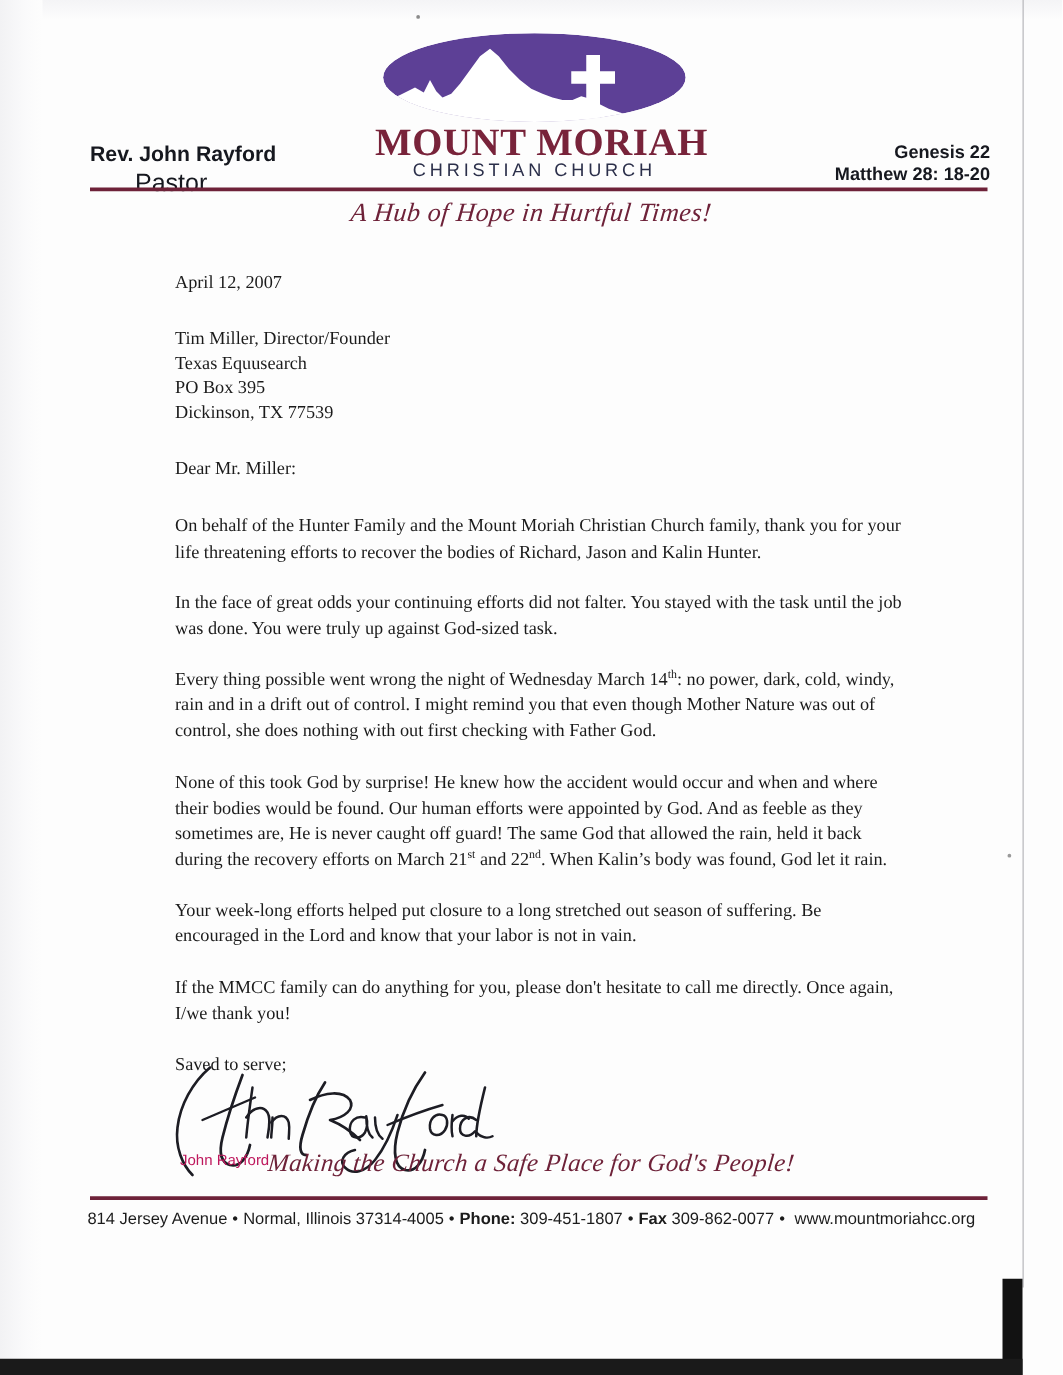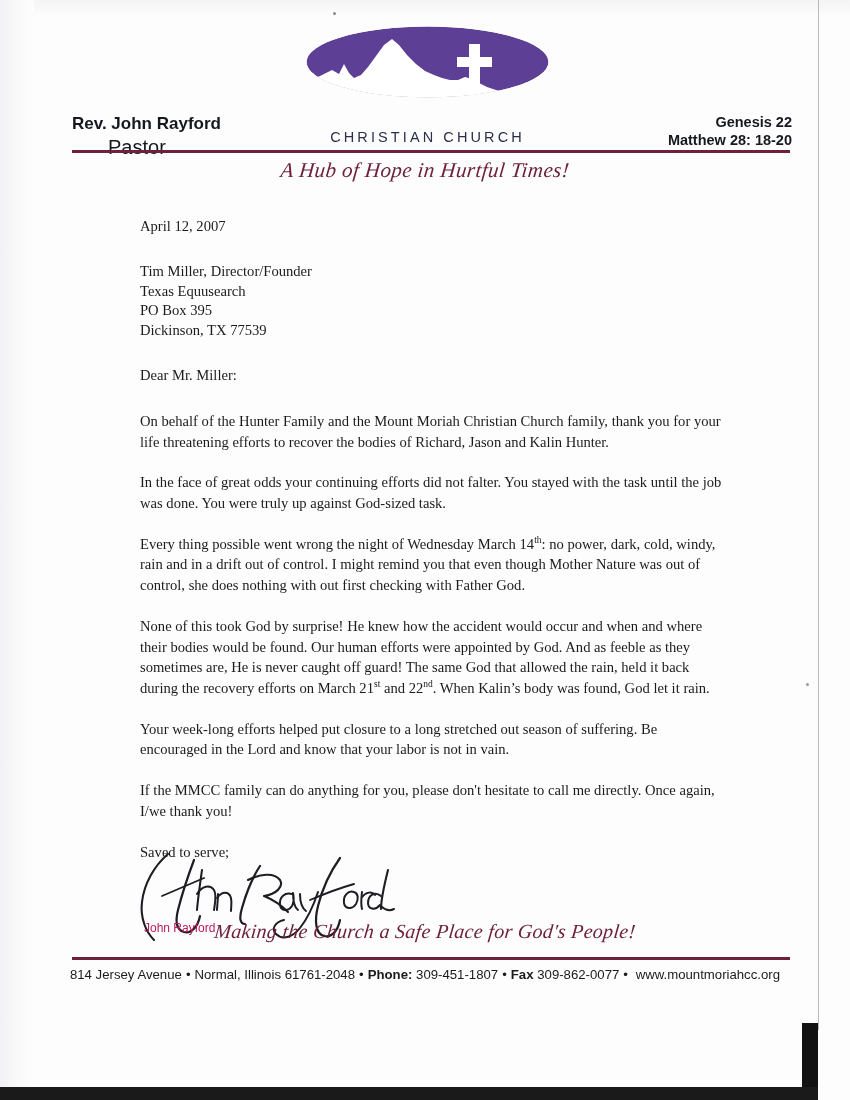--- a/index.html
+++ b/index.html
@@ -304,20 +304,21 @@
                    L 212 70
                    L 226 73
                    L 248 78
                    L 248 86
                    Z" fill="#FFFFFF"></path>
 
           <path d="M 163 18 L 174 18 L 174 31 L 186 31 L 186 41 L 174 41 L 174 76 L 163 76 L 163 41 L 151 41 L 151 31 L 163 31 Z" fill="#FFFFFF"></path>
         </g>
       </svg>
 
+      <div id="logo-wordmark">MOUNT MORIAH</div>
       <div id="logo-subwordmark">CHRISTIAN CHURCH</div>
     </div>
 
     <div id="pastor-block">
       <div id="pastor-name">Rev. John Rayford</div>
       <div id="pastor-title">Pastor</div>
     </div>
 
     <div id="scripture-block">
       <div id="scripture-line-1">Genesis 22</div>
@@ -393,16 +394,16 @@
         </g>
       </svg>
       <div id="signature-typed">John Rayford</div>
     </div>
 
   </div>
 
   <div id="footer">
     <div id="footer-tagline">Making the Church a Safe Place for God's People!</div>
     <div id="footer-rule"></div>
-    <div id="footer-contact"><span>814 Jersey Avenue</span><span class="bullet">•</span><span>Normal, Illinois 61761-2048</span><span class="bullet">•</span><span class="bold">Phone:</span> <span>309-451-1807</span><span class="bullet">•</span><span class="bold">Fax</span> <span>309-862-0077</span><span class="bullet">•</span> <span>www.mountmoriahcc.org</span></div>
+    <div id="footer-contact"><span>814 Jersey Avenue</span><span class="bullet">•</span><span>Normal, Illinois 37314-4005</span><span class="bullet">•</span><span class="bold">Phone:</span> <span>309-451-1807</span><span class="bullet">•</span><span class="bold">Fax</span> <span>309-862-0077</span><span class="bullet">•</span> <span>www.mountmoriahcc.org</span></div>
   </div>
 
 </div>
 
 </body></html>

